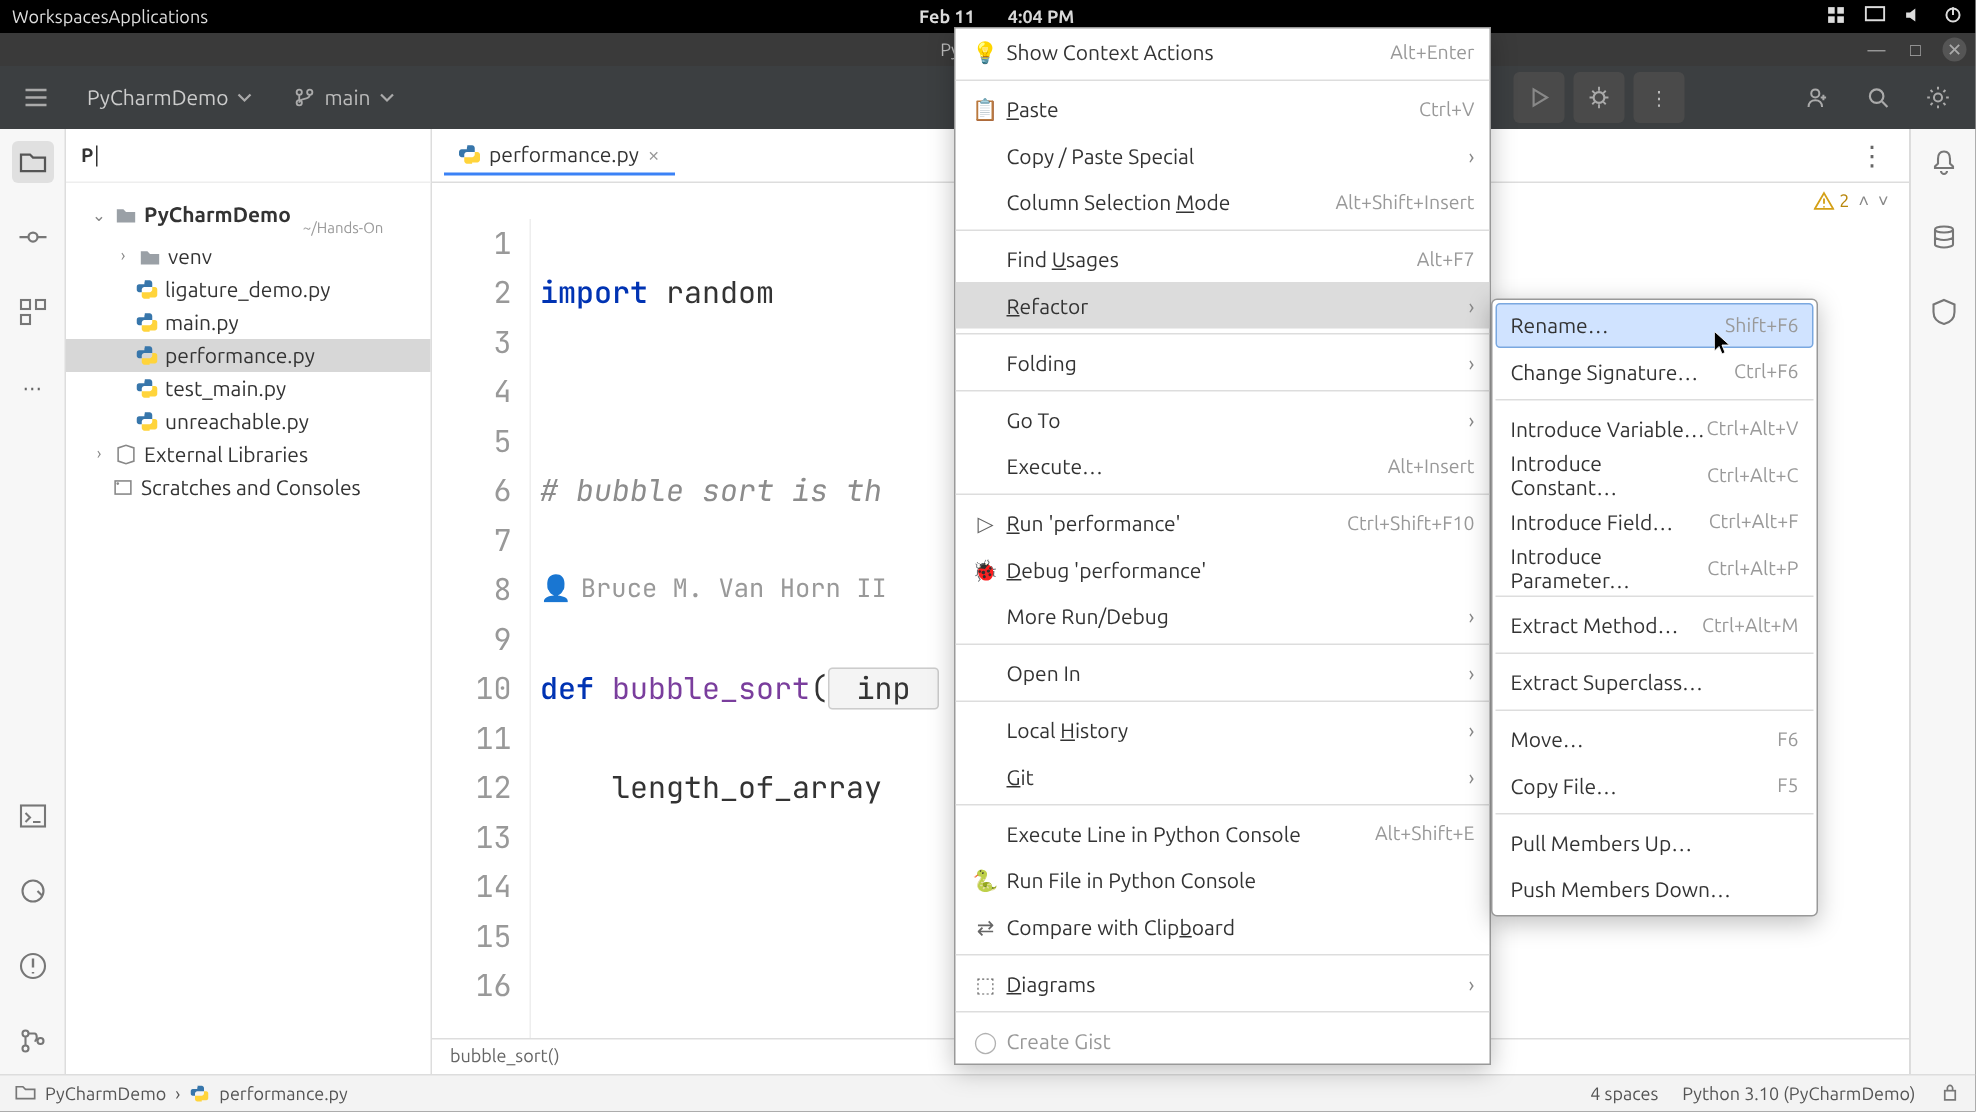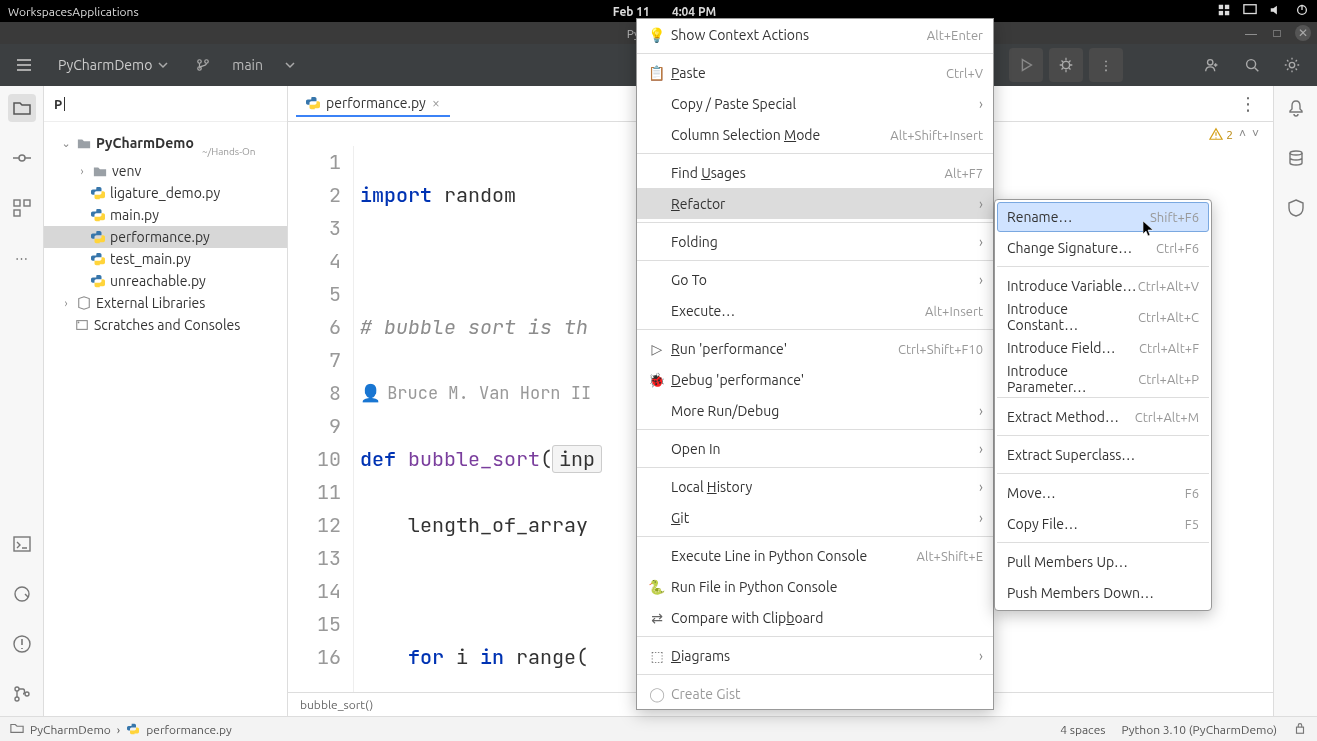--- a/index.html
+++ b/index.html
@@ -57,21 +57,21 @@
   background: #3c3f41;
   display: flex;
   align-items: center;
   padding: 0 8px;
   color: #bbb;
   gap: 8px;
 }
 .hamburger { width:32px;height:32px;display:flex;align-items:center;justify-content:center;}
 .proj-selector { display:flex;align-items:center;gap:6px;padding:4px 10px;border-radius:4px;color:#ccc;font-size:14px;}
 .proj-selector svg{width:10px;height:10px;fill:#aaa;}
-.branch {display:flex;align-items:center;gap:22px;padding:4px 10px;font-size:14px;}
+.branch {display:flex;align-items:center;gap:6px;padding:4px 10px;font-size:14px;}
 .toolbar-right { margin-left:auto; display:flex; align-items:center; gap:6px;}
 .tool-btn { width:34px;height:34px;display:flex;align-items:center;justify-content:center;border-radius:4px;}
 .tool-btn.run{background:#4a4a4a;}
 .tool-btn.debug{background:#4a4a4a;}
 .tool-btn.more{background:#4a4a4a;}
 .tool-btn svg{width:18px;height:18px;}
 
 
 .main {
   position: absolute;
@@ -130,21 +130,21 @@
 
 .editor-inspect-bar{height:24px;display:flex;justify-content:flex-end;align-items:center;padding-right:14px;gap:6px;color:#888;font-size:12px;}
 .warn-badge{display:flex;align-items:center;gap:3px;color:#b8860b;}
 
 .code-wrap{flex:1;display:flex;font-family:"JetBrains Mono","Consolas",monospace;font-size:20px;line-height:33px;overflow:hidden;}
 .gutter{width:66px;text-align:right;color:#999;padding-right:12px;user-select:none;background:#fff;border-right:1px solid #eee;}
 .code{flex:1;padding-left:6px;white-space:pre;color:#333;position:relative;}
 .code .kw{color:#0033b3;font-weight:500;}
 .code .cm{color:#8c8c8c;font-style:italic;}
 .code .fn{color:#7a3e9d;}
-.code .param{color:#333;border:1px solid #ccc;border-radius:3px;padding:0 6px;background:#f4f4f4;}
+.code .param{color:#333;border:1px solid #ccc;border-radius:3px;padding:0 18px;background:#f4f4f4;}
 .author{color:#999;font-style:normal;font-size:17px;}
 .author-ico{color:#aaa;margin-right:6px;}
 
 .breadcrumb{height:24px;border-top:1px solid #ddd;padding:0 12px;display:flex;align-items:center;color:#666;font-size:12px;}
 
 
 .status-bar{
   position:absolute;bottom:0;left:0;right:0;height:25px;
   background:#f3f3f3;border-top:1px solid #ddd;
   display:flex;align-items:center;padding:0 10px;color:#555;font-size:12px;gap:6px;
@@ -487,21 +487,20 @@
         <div>16</div>
       </div>
       <div class="code">
 <div><span class="kw">import</span><span> random</span></div>
 <div> </div>
 <div><span class="cm"># bubble sort is th</span></div>
 <div class="author"><span class="author-ico">👤</span><span>Bruce M. Van Horn II</span></div>
 <div><span class="kw">def </span><span class="fn">bubble_sort</span><span>(</span><span class="param">inp</span></div>
 <div><span>    length_of_array</span></div>
 <div> </div>
-<div><span class="kw">    for </span><span>i</span><span class="kw"> in </span><span>range(</span></div>
 
 
 
 
 
 
 
 
       </div>
     </div>

